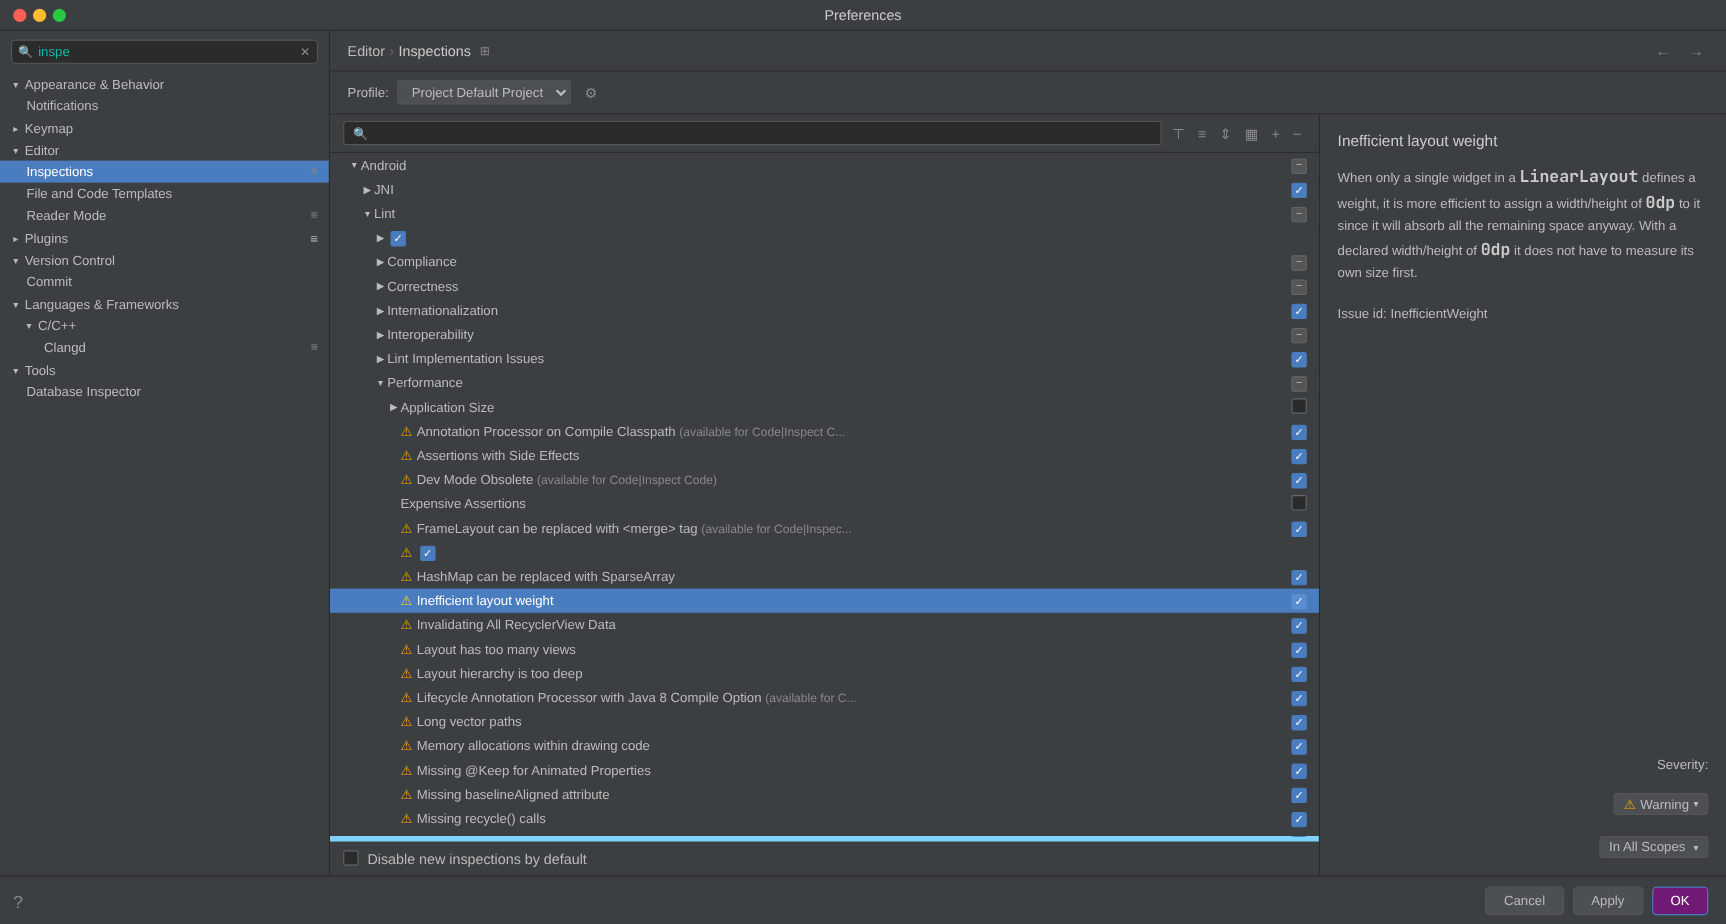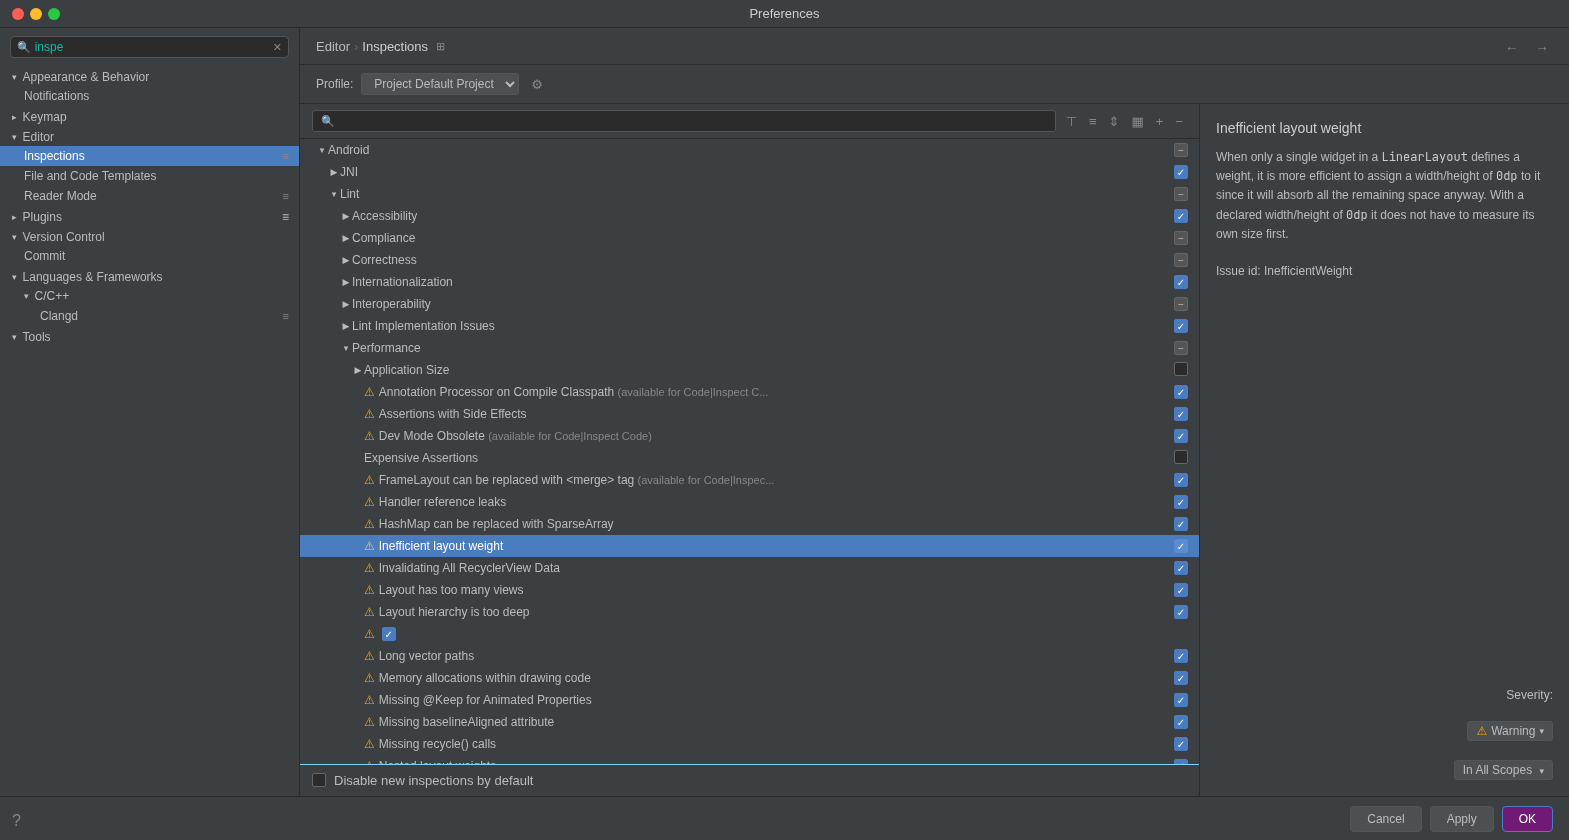--- a/index.html
+++ b/index.html
@@ -264,21 +264,21 @@
       display: flex;
       align-items: center;
       padding: 2px 8px;
       min-height: 22px;
       background: #3c3f41;
       cursor: pointer;
       font-weight: 500;
     }
     .inspections-footer {
       padding: 8px 12px;
-      border-top: 1px solid #7dd3fc;
+      border-top: 5px solid #7dd3fc;
       display: flex;
       gap: 8px;
     }
     .footer-checkbox {
       width: 14px; height: 14px;
       border: 1px solid #666;
       background: #2b2b2b;
       border-radius: 2px;
       cursor: pointer;
     }
@@ -301,22 +301,23 @@
       margin-bottom: 12px;
     }
     .desc-body {
       font-size: 12px;
       color: #bbb;
       line-height: 1.6;
       margin-bottom: 12px;
     }
     .desc-body code {
       font-family: "JetBrains Mono", "Courier New", monospace;
-      font-size: 12px;
+      font-size: 15px;
       color: #ccc;
+      font-weight: bold;
     }
     .desc-issue {
       font-size: 12px;
       color: #bbb;
       margin-top: 8px;
     }
     .severity-row {
       margin-top: auto;
       padding-top: 16px;
       display: flex;
@@ -460,20 +461,23 @@
       </div>
       <div class="nav-item" style="padding-left:40px;">
         <span>Clangd</span>
         <span class="gear-icon">≡</span>
       </div>
 
       <div class="nav-section-header">
         <span class="chevron">▾</span>
         <span>Tools</span>
       </div>
+      <div class="nav-item">
+        <span>Database Inspector</span>
+      </div>
     </div>
   </div>
 
   <div class="main-panel">
 
     <div class="panel-header">
       <div class="breadcrumb">
         <span>Editor</span>
         <span class="breadcrumb-sep">›</span>
         <span class="breadcrumb-current">Inspections</span>
@@ -531,21 +535,20 @@
           <div class="tree-row section-header-row">
             <span style="width:20px;"></span>
             <span class="tree-toggle">▾</span>
             <span class="tree-label">Lint</span>
             <span class="check-cell"><span class="checkbox-item indeterminate">−</span></span>
           </div>
 
           <div class="tree-row">
             <span style="width:32px;"></span>
             <span class="tree-toggle">▶</span>
-            <span class="tree-label">Accessibility</span>
             <span class="check-cell"><span class="checkbox-item checked">✓</span></span>
           </div>
 
           <div class="tree-row">
             <span style="width:32px;"></span>
             <span class="tree-toggle">▶</span>
             <span class="tree-label">Compliance</span>
             <span class="check-cell"><span class="checkbox-item indeterminate">−</span></span>
           </div>
 
@@ -621,21 +624,20 @@
           <div class="tree-row">
             <span style="width:56px;"></span>
             <span class="warn-icon">⚠</span>
             <span class="tree-label">FrameLayout can be replaced with &lt;merge&gt; tag <span class="avail">(available for Code|Inspec...</span></span>
             <span class="check-cell"><span class="checkbox-item checked">✓</span></span>
           </div>
 
           <div class="tree-row">
             <span style="width:56px;"></span>
             <span class="warn-icon">⚠</span>
-            <span class="tree-label">Handler reference leaks</span>
             <span class="check-cell"><span class="checkbox-item checked">✓</span></span>
           </div>
 
           <div class="tree-row">
             <span style="width:56px;"></span>
             <span class="warn-icon">⚠</span>
             <span class="tree-label">HashMap can be replaced with SparseArray</span>
             <span class="check-cell"><span class="checkbox-item checked">✓</span></span>
           </div>
 
@@ -663,20 +665,21 @@
           <div class="tree-row">
             <span style="width:56px;"></span>
             <span class="warn-icon">⚠</span>
             <span class="tree-label">Layout hierarchy is too deep</span>
             <span class="check-cell"><span class="checkbox-item checked">✓</span></span>
           </div>
 
           <div class="tree-row">
             <span style="width:56px;"></span>
             <span class="warn-icon">⚠</span>
+            <span class="tree-label">Lifecycle Annotation Processor with Java 8 Compile Option <span class="avail">(available for C...</span></span>
             <span class="check-cell"><span class="checkbox-item checked">✓</span></span>
           </div>
 
           <div class="tree-row">
             <span style="width:56px;"></span>
             <span class="warn-icon">⚠</span>
             <span class="tree-label">Long vector paths</span>
             <span class="check-cell"><span class="checkbox-item checked">✓</span></span>
           </div>
 

